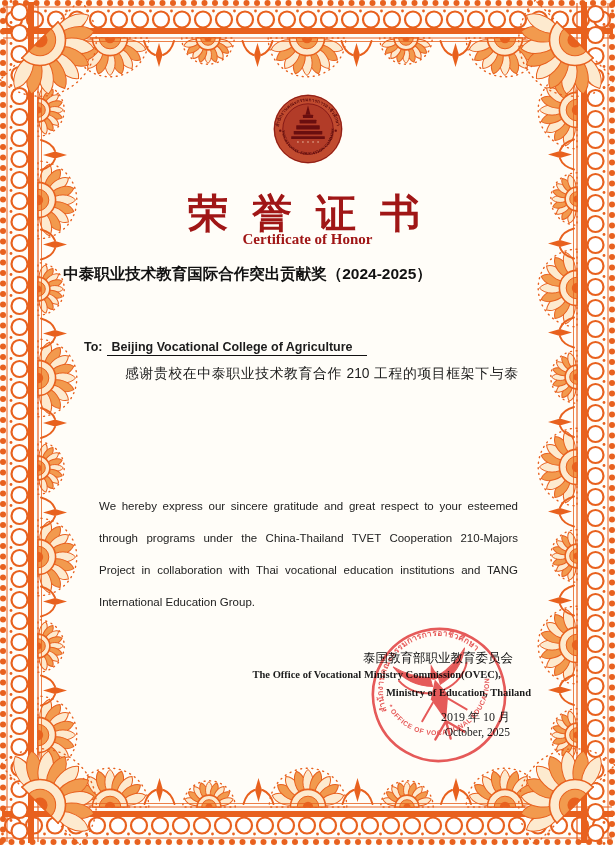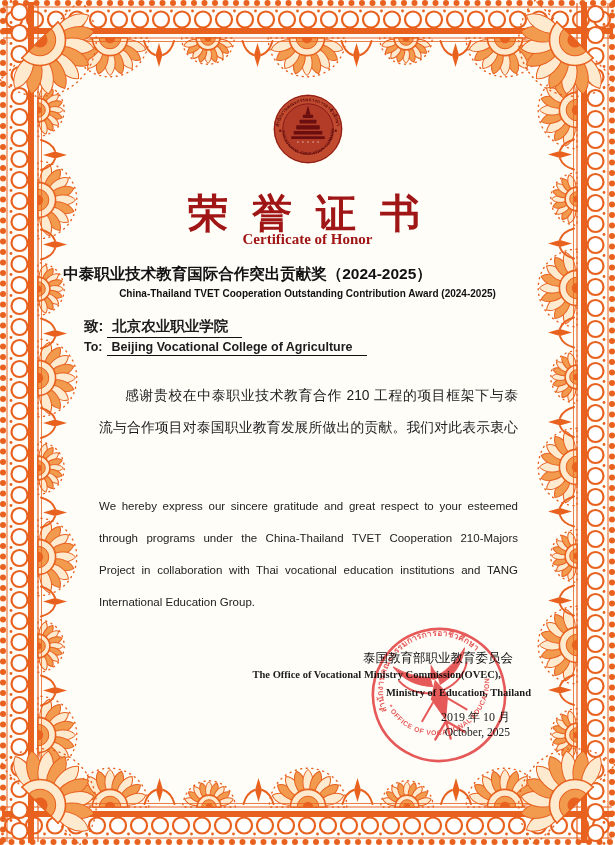--- a/index.html
+++ b/index.html
@@ -32,21 +32,21 @@
     left:0;top:288px;width:615px;text-align:center;
     font-weight:bold;font-size:10px;color:#111;
   }
   .recip-zh{left:84px;top:317px;font-weight:bold;font-size:14.5px;}
   .recip-en{left:84px;top:340px;font-weight:bold;font-size:12.5px;}
   .uline{display:inline-block;border-bottom:1.6px solid #111;padding:0 14px 1px 5px;}
   .recip-zh .lab,.recip-en .lab{margin-right:4px;}
 
   .body-zh{left:99px;top:358px;width:419px;font-size:13.8px;}
   .body-zh .line{height:31.5px;line-height:31.5px;text-align:justify;text-align-last:justify;}
-  .body-zh .line.first{padding-left:26px;width:393px;margin-top:22px;}
+  .body-zh .line.first{padding-left:26px;width:393px;}
   .body-zh .line.last{text-align-last:auto;}
 
   .body-en{left:99px;top:490px;width:419px;font-size:11.5px;color:#222;}
   .body-en .line{height:32px;line-height:32px;text-align:justify;text-align-last:justify;}
   .body-en .line.last{text-align-last:auto;}
 
   .sig-zh{right:102px;top:650px;font-family:"Liberation Serif",serif;font-size:12.5px;color:#111;}
   .sig-en1{right:114px;top:669px;font-family:"Liberation Serif",serif;font-weight:bold;font-size:10.5px;}
   .sig-en2{right:84px;top:687px;font-family:"Liberation Serif",serif;font-weight:bold;font-size:10.5px;}
   .date-zh{right:105px;top:709px;font-family:"Liberation Serif",serif;font-size:12px;}
@@ -1229,32 +1229,27 @@
         <circle cx="44" cy="65.5" r="0.9" fill="#e8c3a8"></circle>
         <circle cx="50" cy="65.5" r="0.9" fill="#e8c3a8"></circle>
         <circle cx="56" cy="65.5" r="0.9" fill="#e8c3a8"></circle>
         <circle cx="62" cy="65.5" r="0.9" fill="#e8c3a8"></circle>
       </g>
     </svg>
 
     <div class="abs title-zh">荣 誉 证 书</div>
     <div class="abs title-en">Certificate of Honor</div>
     <div class="abs award-zh">中泰职业技术教育国际合作突出贡献奖（2024-2025）</div>
-    <div class="abs award-en">China-Thailand TVET Cooperation Outstanding Contribution Award (2024-2025)</div>
-
-    <div class="abs recip-zh">
-      <span class="lab">致:</span><span class="uline">北京农业职业学院</span>
-    </div>
+
     <div class="abs recip-en">
       <span class="lab">To:</span><span class="uline">Beijing Vocational College of Agriculture</span>
     </div>
 
     <div class="abs body-zh">
       <div class="line first">感谢贵校在中泰职业技术教育合作 210 工程的项目框架下与泰</div>
-      <div class="line">流与合作项目对泰国职业教育发展所做出的贡献。我们对此表示衷心</div>
     </div>
 
     <div class="abs body-en">
       <div class="line">We hereby express our sincere gratitude and great respect to your esteemed</div>
       <div class="line">through programs under the China-Thailand TVET Cooperation 210-Majors</div>
       <div class="line">Project in collaboration with Thai vocational education institutions and TANG</div>
       <div class="line last">International Education Group.</div>
     </div>
 
     <div class="abs sig-zh">泰国教育部职业教育委员会</div>

